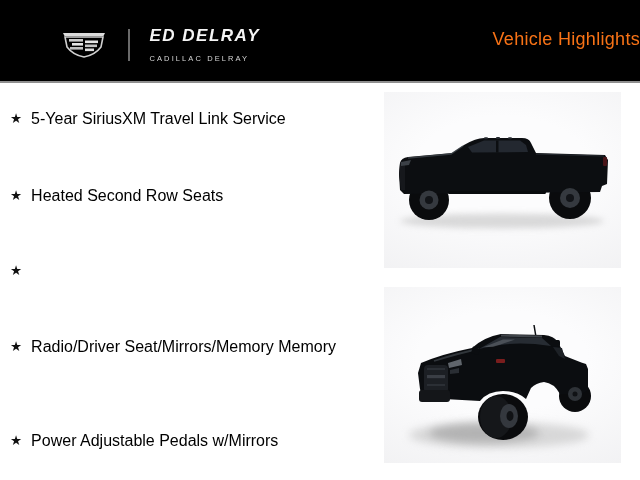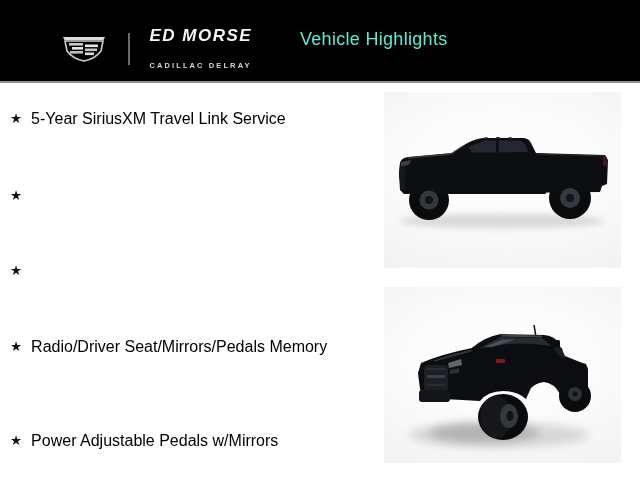--- a/index.html
+++ b/index.html
@@ -8,24 +8,24 @@
 
   
   .header{position:absolute;left:0;top:0;width:640px;height:83px;background:#000000;
           border-bottom:2px solid #8f8f8f;box-sizing:border-box;}
   .logo-group{position:absolute;left:62px;top:27px;display:flex;align-items:center;}
   .crest{width:44px;height:28px;display:block;}
   .logo-divider{width:1.5px;height:32px;background:#6a6a6a;margin-left:22px;margin-right:20px;}
   .dealer-block{display:flex;flex-direction:column;}
   .dealer-name{color:#f5f5f5;font-size:17px;font-weight:bold;font-style:italic;
                letter-spacing:1.5px;line-height:18px;white-space:nowrap;}
-  .dealer-sub{color:#d6d6d6;font-size:7.5px;font-weight:bold;letter-spacing:2.1px;
-              margin-top:16px;white-space:nowrap;}
-  .header-title{position:absolute;left:300px;right:0;top:29px;text-align:left;
-                color:#5eead4;font-size:18px;font-weight:400;letter-spacing:0.3px;}
+  .dealer-sub{color:#d6d6d6;font-size:7.5px;font-weight:normal;letter-spacing:2.1px;
+              margin-top:9px;white-space:nowrap;}
+  .header-title{position:absolute;left:300px;right:0;top:29px;text-align:right;
+                color:#f97316;font-size:18px;font-weight:400;letter-spacing:0.3px;}
 
   
   .feature{position:absolute;left:10px;width:332px;display:flex;align-items:flex-start;}
   .feature .star{font-size:13.5px;line-height:24px;color:#111111;margin-right:9px;flex:0 0 auto;}
   .feature .label{font-size:16px;line-height:24px;color:#000000;}
   .f1{top:107px;} .f2{top:184px;} .f3{top:259px;} .f4{top:335px;} .f5{top:429px;}
 
   
   .photo{position:absolute;left:384px;width:237px;height:176px;
          background:radial-gradient(120% 95% at 50% 42%, #fcfcfd 30%, #ececee 100%);}
@@ -44,40 +44,41 @@
         <path d="M3,6 L41,6 L39,16 Q33,24 22,26 Q11,24 5,16 Z" fill="none" stroke="#d0d0d0" stroke-width="1.6"></path>
         <rect x="7" y="8" width="14" height="2.6" fill="#cccccc"></rect>
         <rect x="10" y="12" width="11" height="2.6" fill="#e6e6e6"></rect>
         <rect x="8" y="16" width="13" height="2.6" fill="#bfbfbf"></rect>
         <rect x="23" y="9.5" width="13" height="2.6" fill="#e6e6e6"></rect>
         <rect x="23" y="13.5" width="12" height="2.6" fill="#c4c4c4"></rect>
         <rect x="23" y="17.5" width="9" height="2.6" fill="#dedede"></rect>
       </svg>
       <div class="logo-divider"></div>
       <div class="dealer-block">
-        <span class="dealer-name">ED MORSE</span>
+        <span class="dealer-name">ED DELRAY</span>
         <span class="dealer-sub">CADILLAC DELRAY</span>
       </div>
     </div>
     <div class="header-title">Vehicle Highlights</div>
   </div>
 
   <div class="feature f1">
     <span class="star">★</span>
     <span class="label">5-Year SiriusXM Travel Link Service</span>
   </div>
   <div class="feature f2">
     <span class="star">★</span>
+    <span class="label">Heated Second Row Seats</span>
   </div>
   <div class="feature f3">
     <span class="star">★</span>
   </div>
   <div class="feature f4">
     <span class="star">★</span>
-    <span class="label">Radio/Driver Seat/Mirrors/Pedals Memory</span>
+    <span class="label">Radio/Driver Seat/Mirrors/Memory Memory</span>
   </div>
   <div class="feature f5">
     <span class="star">★</span>
     <span class="label">Power Adjustable Pedals w/Mirrors</span>
   </div>
 
   <div class="photo photo-1">
     <svg viewBox="0 0 237 176">
       <defs>
           <filter id="b1" x="-40%" y="-200%" width="180%" height="500%">

